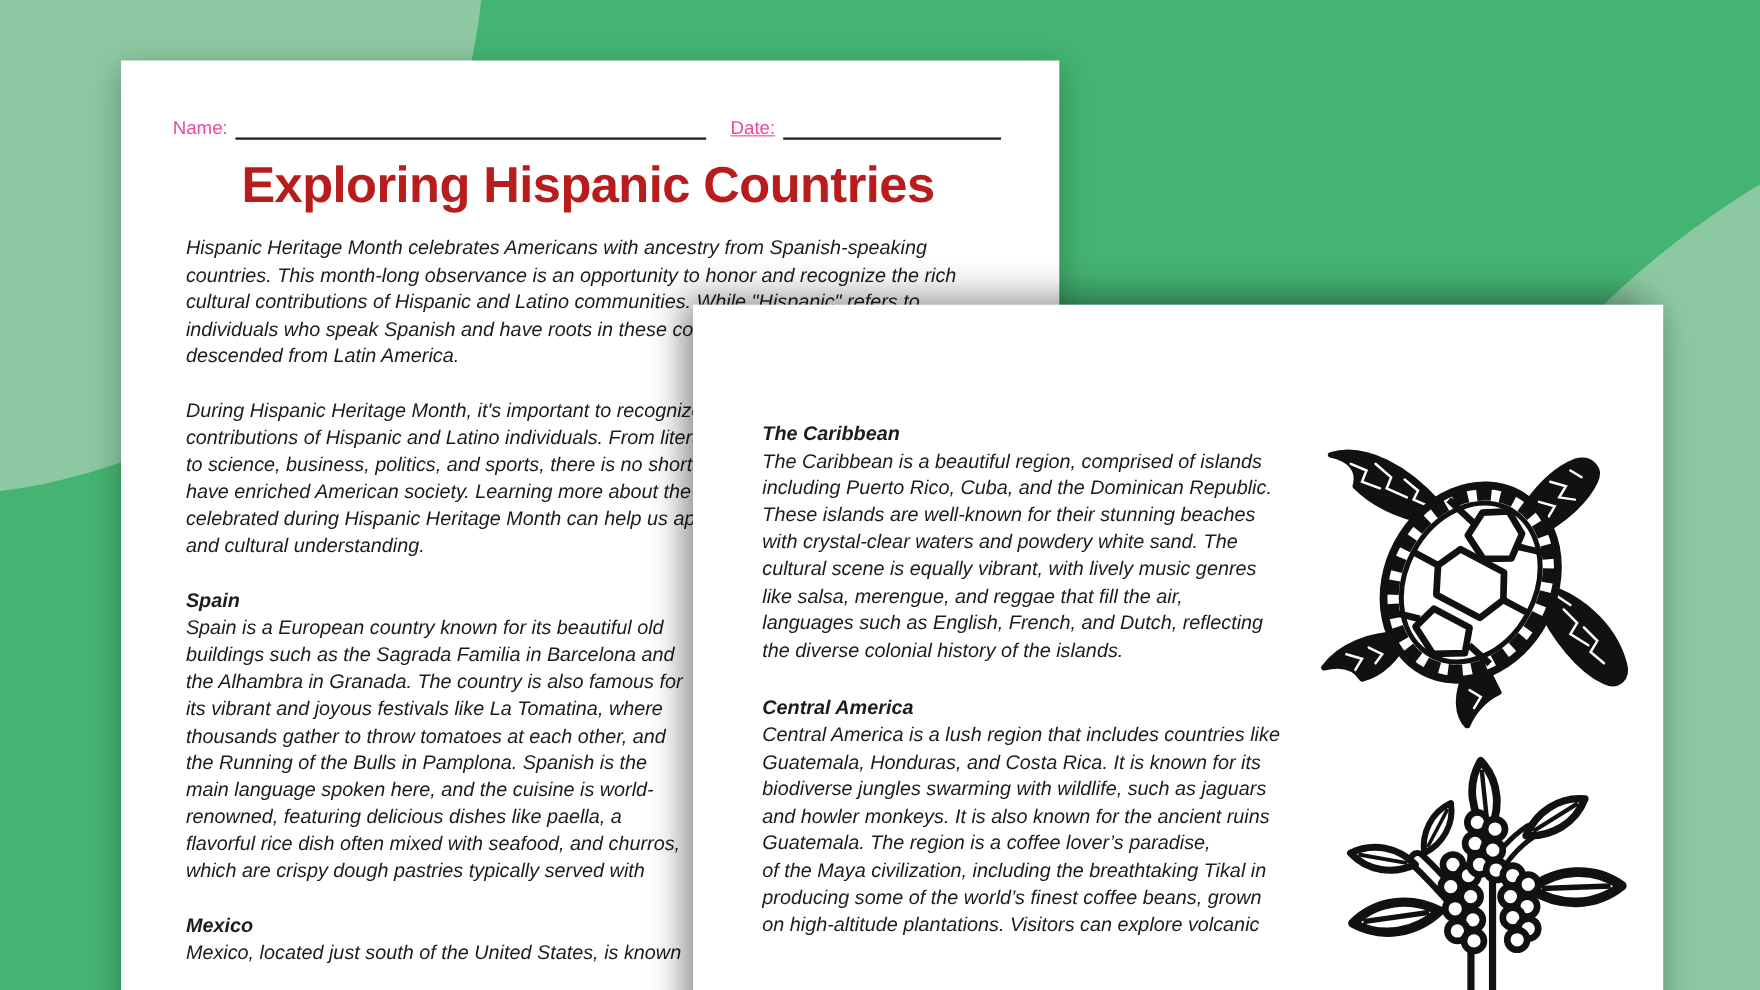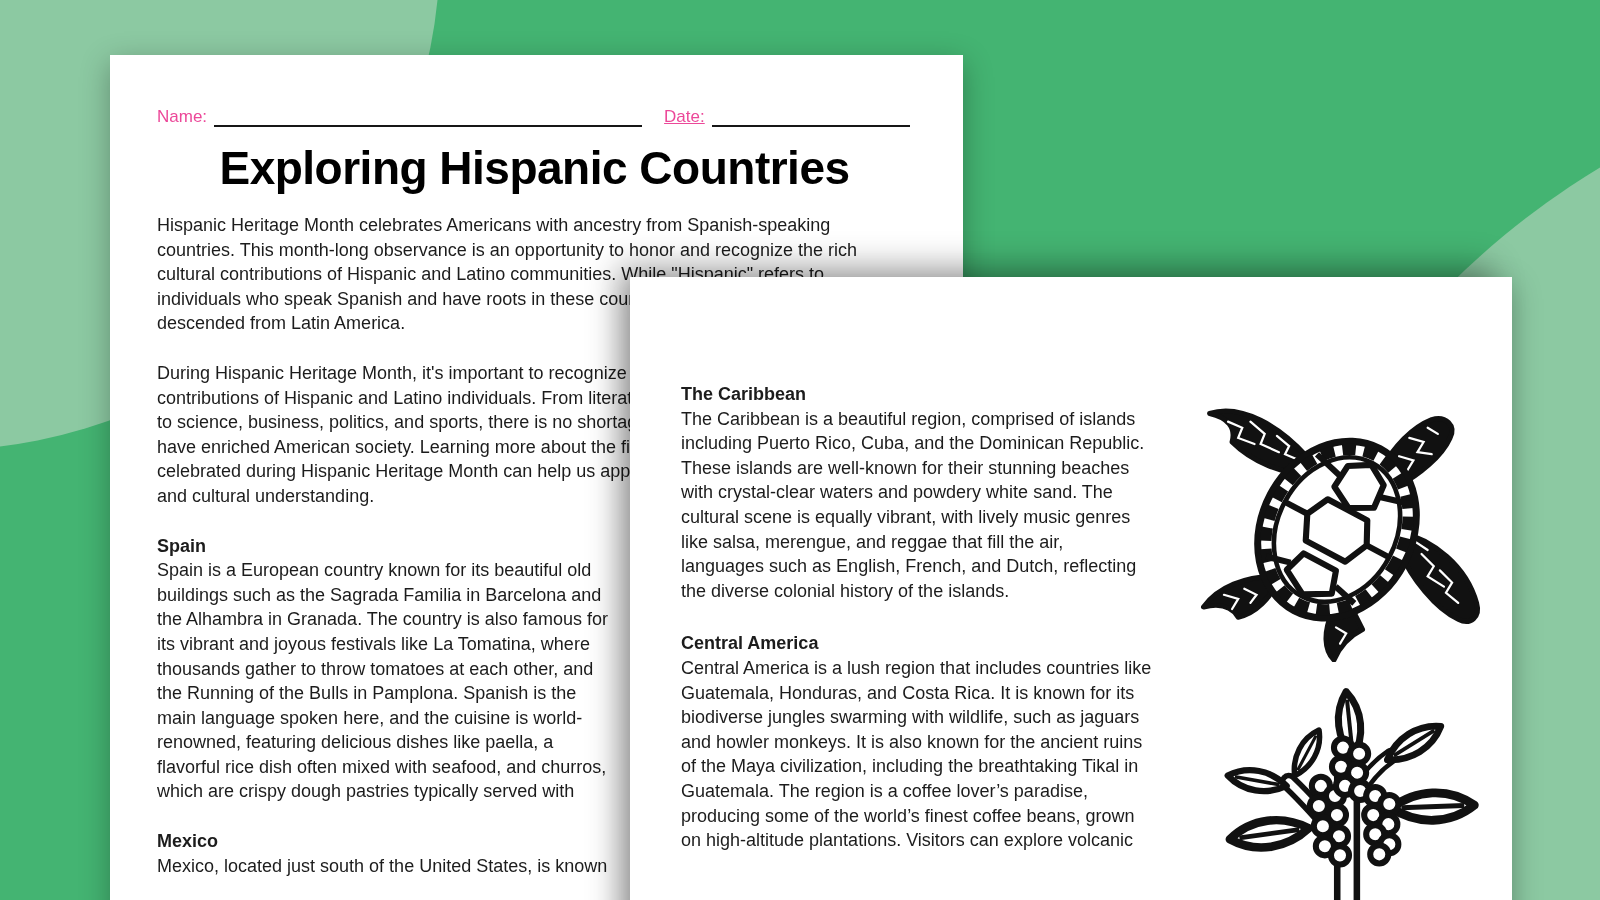--- a/index.html
+++ b/index.html
@@ -27,26 +27,26 @@
   }
 
   .name-row { display: flex; align-items: flex-end; font-size: 17px; color: #ec4899; height: 22px; }
   .blank { border-bottom: 2px solid #161616; height: 15px; }
   .name-blank { width: 428px; margin-left: 7px; }
   .date-label { margin-left: 22px; text-decoration: underline; }
   .date-blank { width: 198px; margin-left: 7px; }
 
   .doc-title {
     margin: 14px 0 18px; text-align: center;
-    font-size: 46px; font-weight: 800; letter-spacing: -0.5px; color: #000000;
+    font-size: 46px; font-weight: 800; letter-spacing: -0.5px; color: #b91c1c;
     font-family: "Liberation Sans", sans-serif;
   }
 
   .body-text { font-size: 18px; line-height: 24.6px; }
-  .para { margin: 0 0 25px 0; }
+  .para { margin: 0 0 25px 12px; font-style: italic; }
   .line { white-space: nowrap; }
   .sec-heading { font-weight: 700; white-space: nowrap; }
 
   .front-text { width: 510px; }
   .illo { position: absolute; }
   .turtle-illo { left: 548px; top: 110px; width: 318px; height: 275px; }
   .coffee-illo { left: 560px; top: 398px; width: 302px; height: 252px; }
 
   svg .ink { stroke: #111; fill: #ffffff; stroke-linejoin: round; stroke-linecap: round; }
   svg .solid { fill: #111; stroke: #111; stroke-linejoin: round; stroke-linecap: round; }
@@ -123,22 +123,22 @@
           <div class="line">the diverse colonial history of the islands.</div>
         </div>
     </div>
     <div class="para" style="margin-top:28px">
       <div class="sec-heading">Central America</div>
       <div>
           <div class="line">Central America is a lush region that includes countries like</div>
           <div class="line">Guatemala, Honduras, and Costa Rica. It is known for its</div>
           <div class="line">biodiverse jungles swarming with wildlife, such as jaguars</div>
           <div class="line">and howler monkeys. It is also known for the ancient ruins</div>
+          <div class="line">Guatemala. The region is a coffee lover’s paradise,</div>
           <div class="line">of the Maya civilization, including the breathtaking Tikal in</div>
-          <div class="line">Guatemala. The region is a coffee lover’s paradise,</div>
           <div class="line">producing some of the world’s finest coffee beans, grown</div>
           <div class="line">on high-altitude plantations. Visitors can explore volcanic</div>
         </div>
     </div>
   </div>
 
   <div class="illo turtle-illo">
     <svg viewBox="0 0 310 270" width="318" height="275">
 
       <path class="solid" stroke-width="5" d="M125,68 C100,40 62,16 30,26 C48,30 56,40 52,54 C70,72 100,86 130,86 Z"></path>

